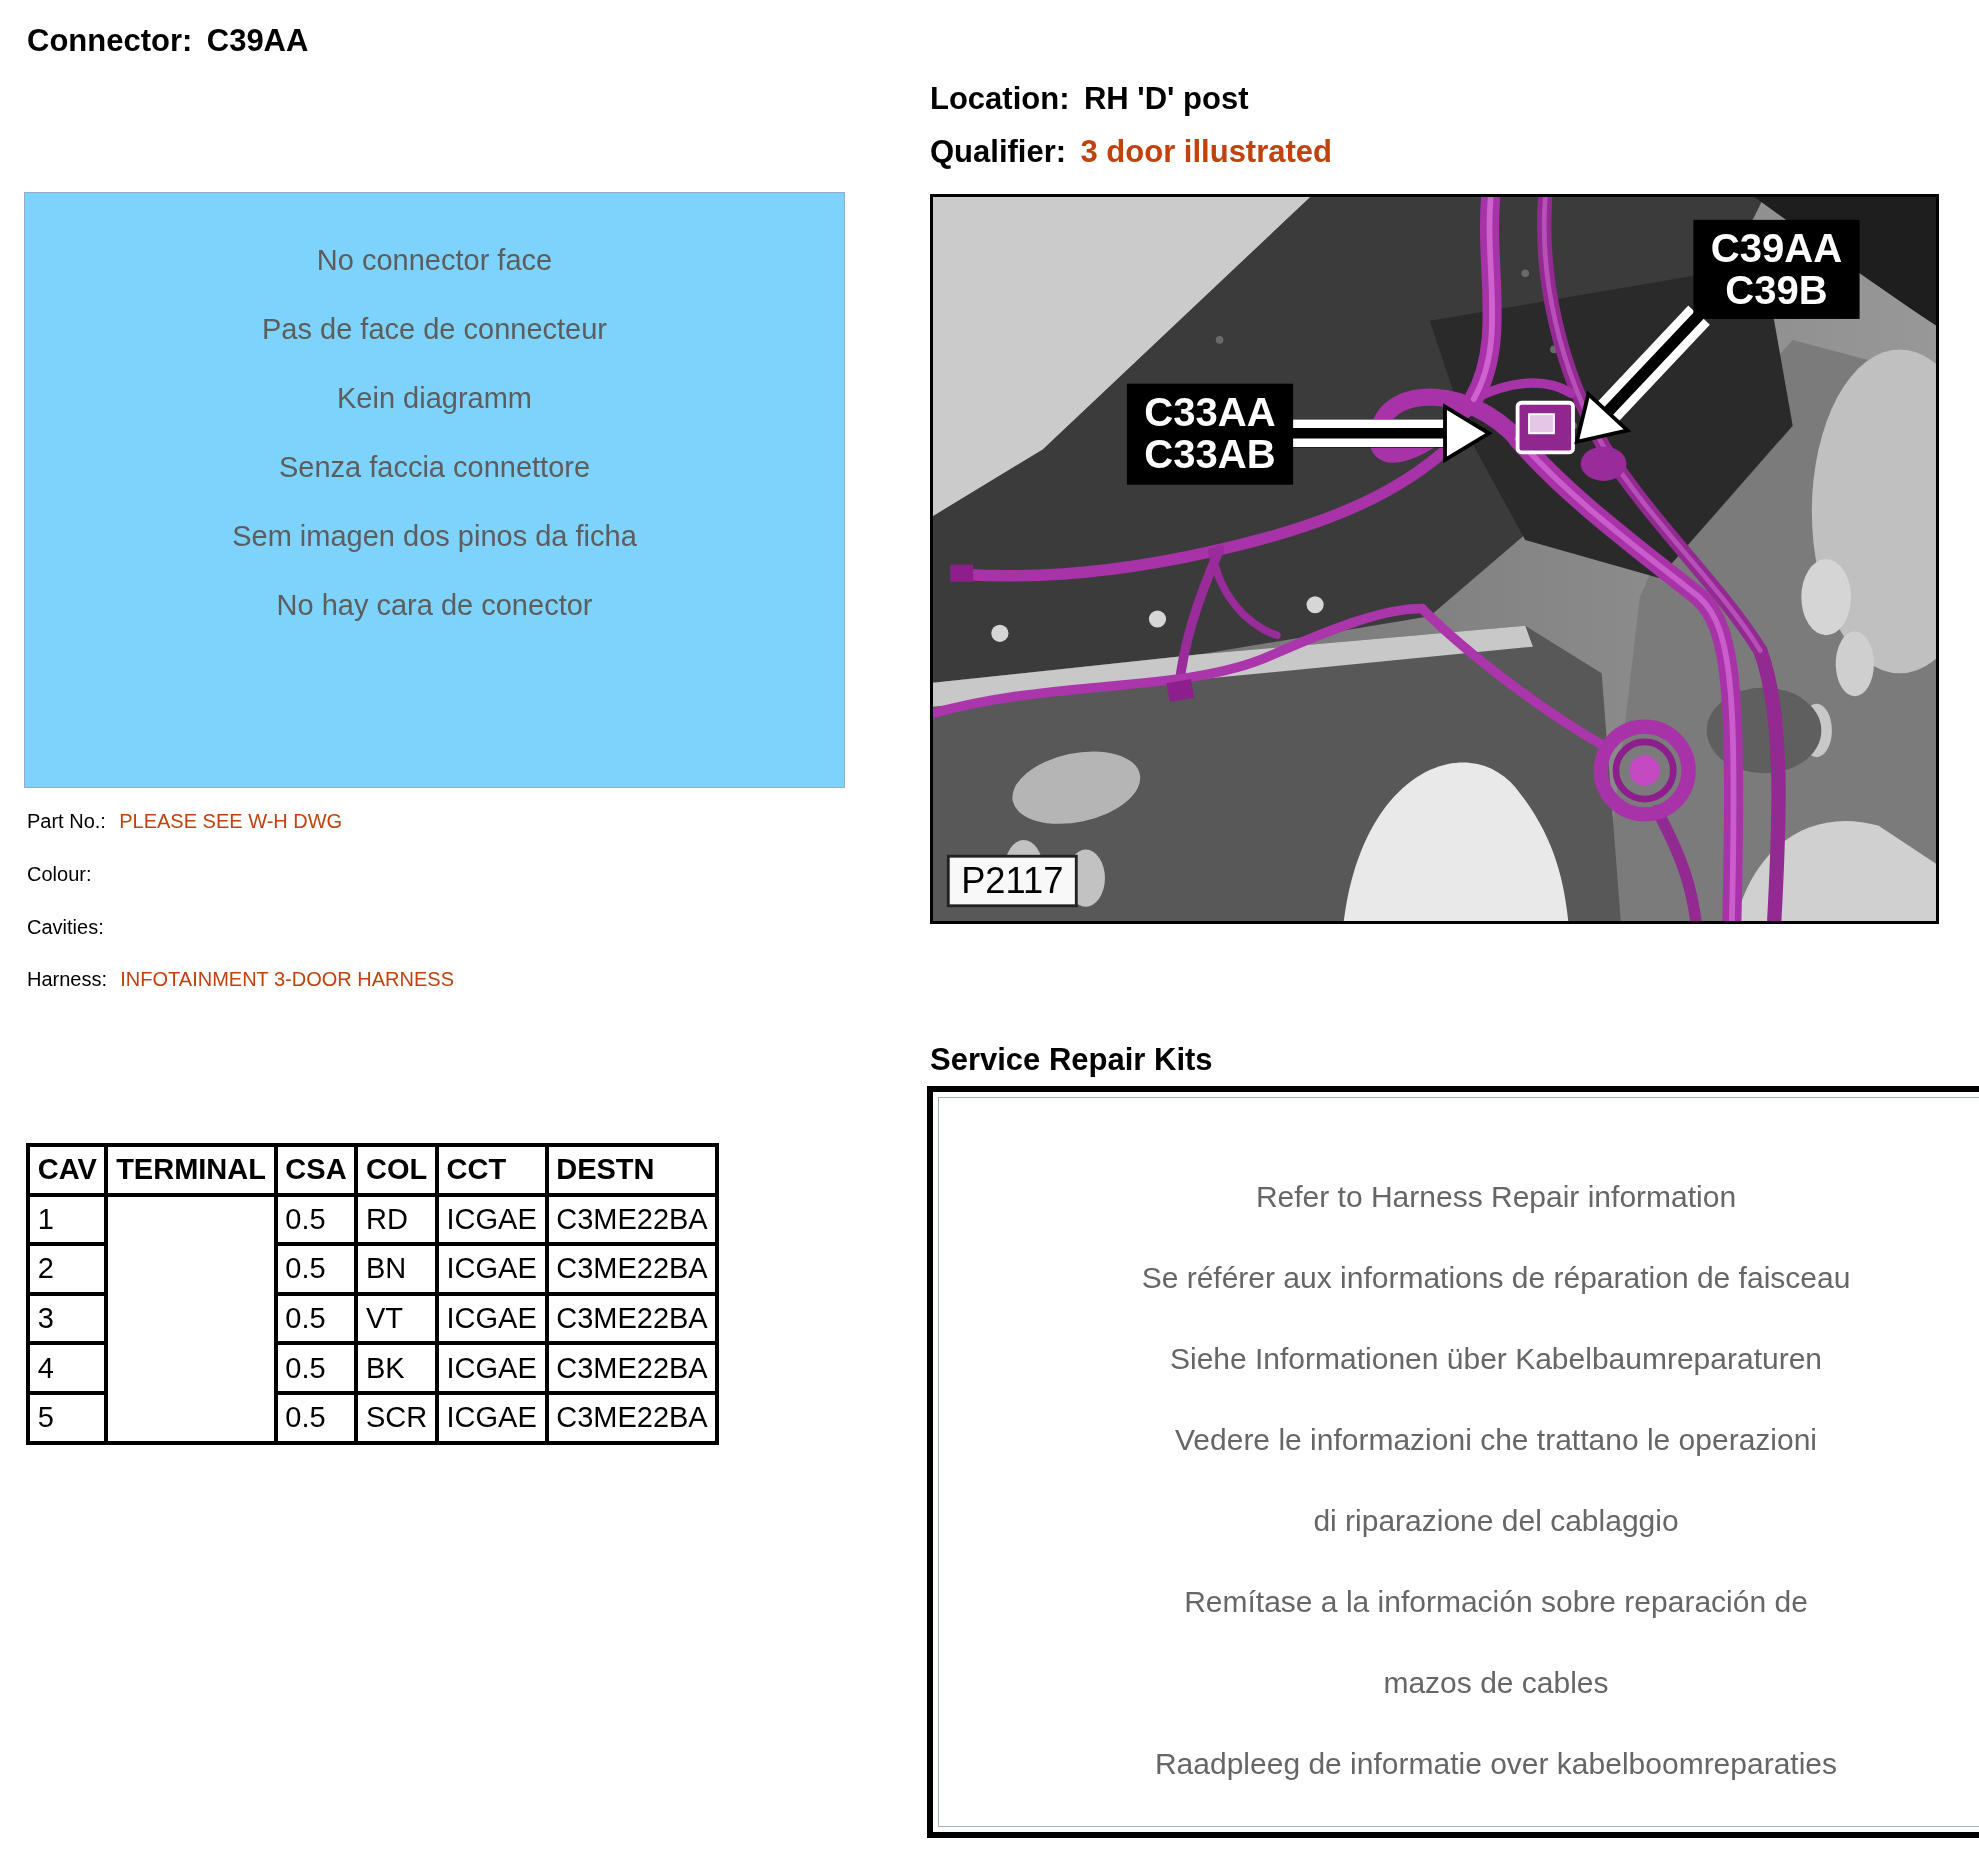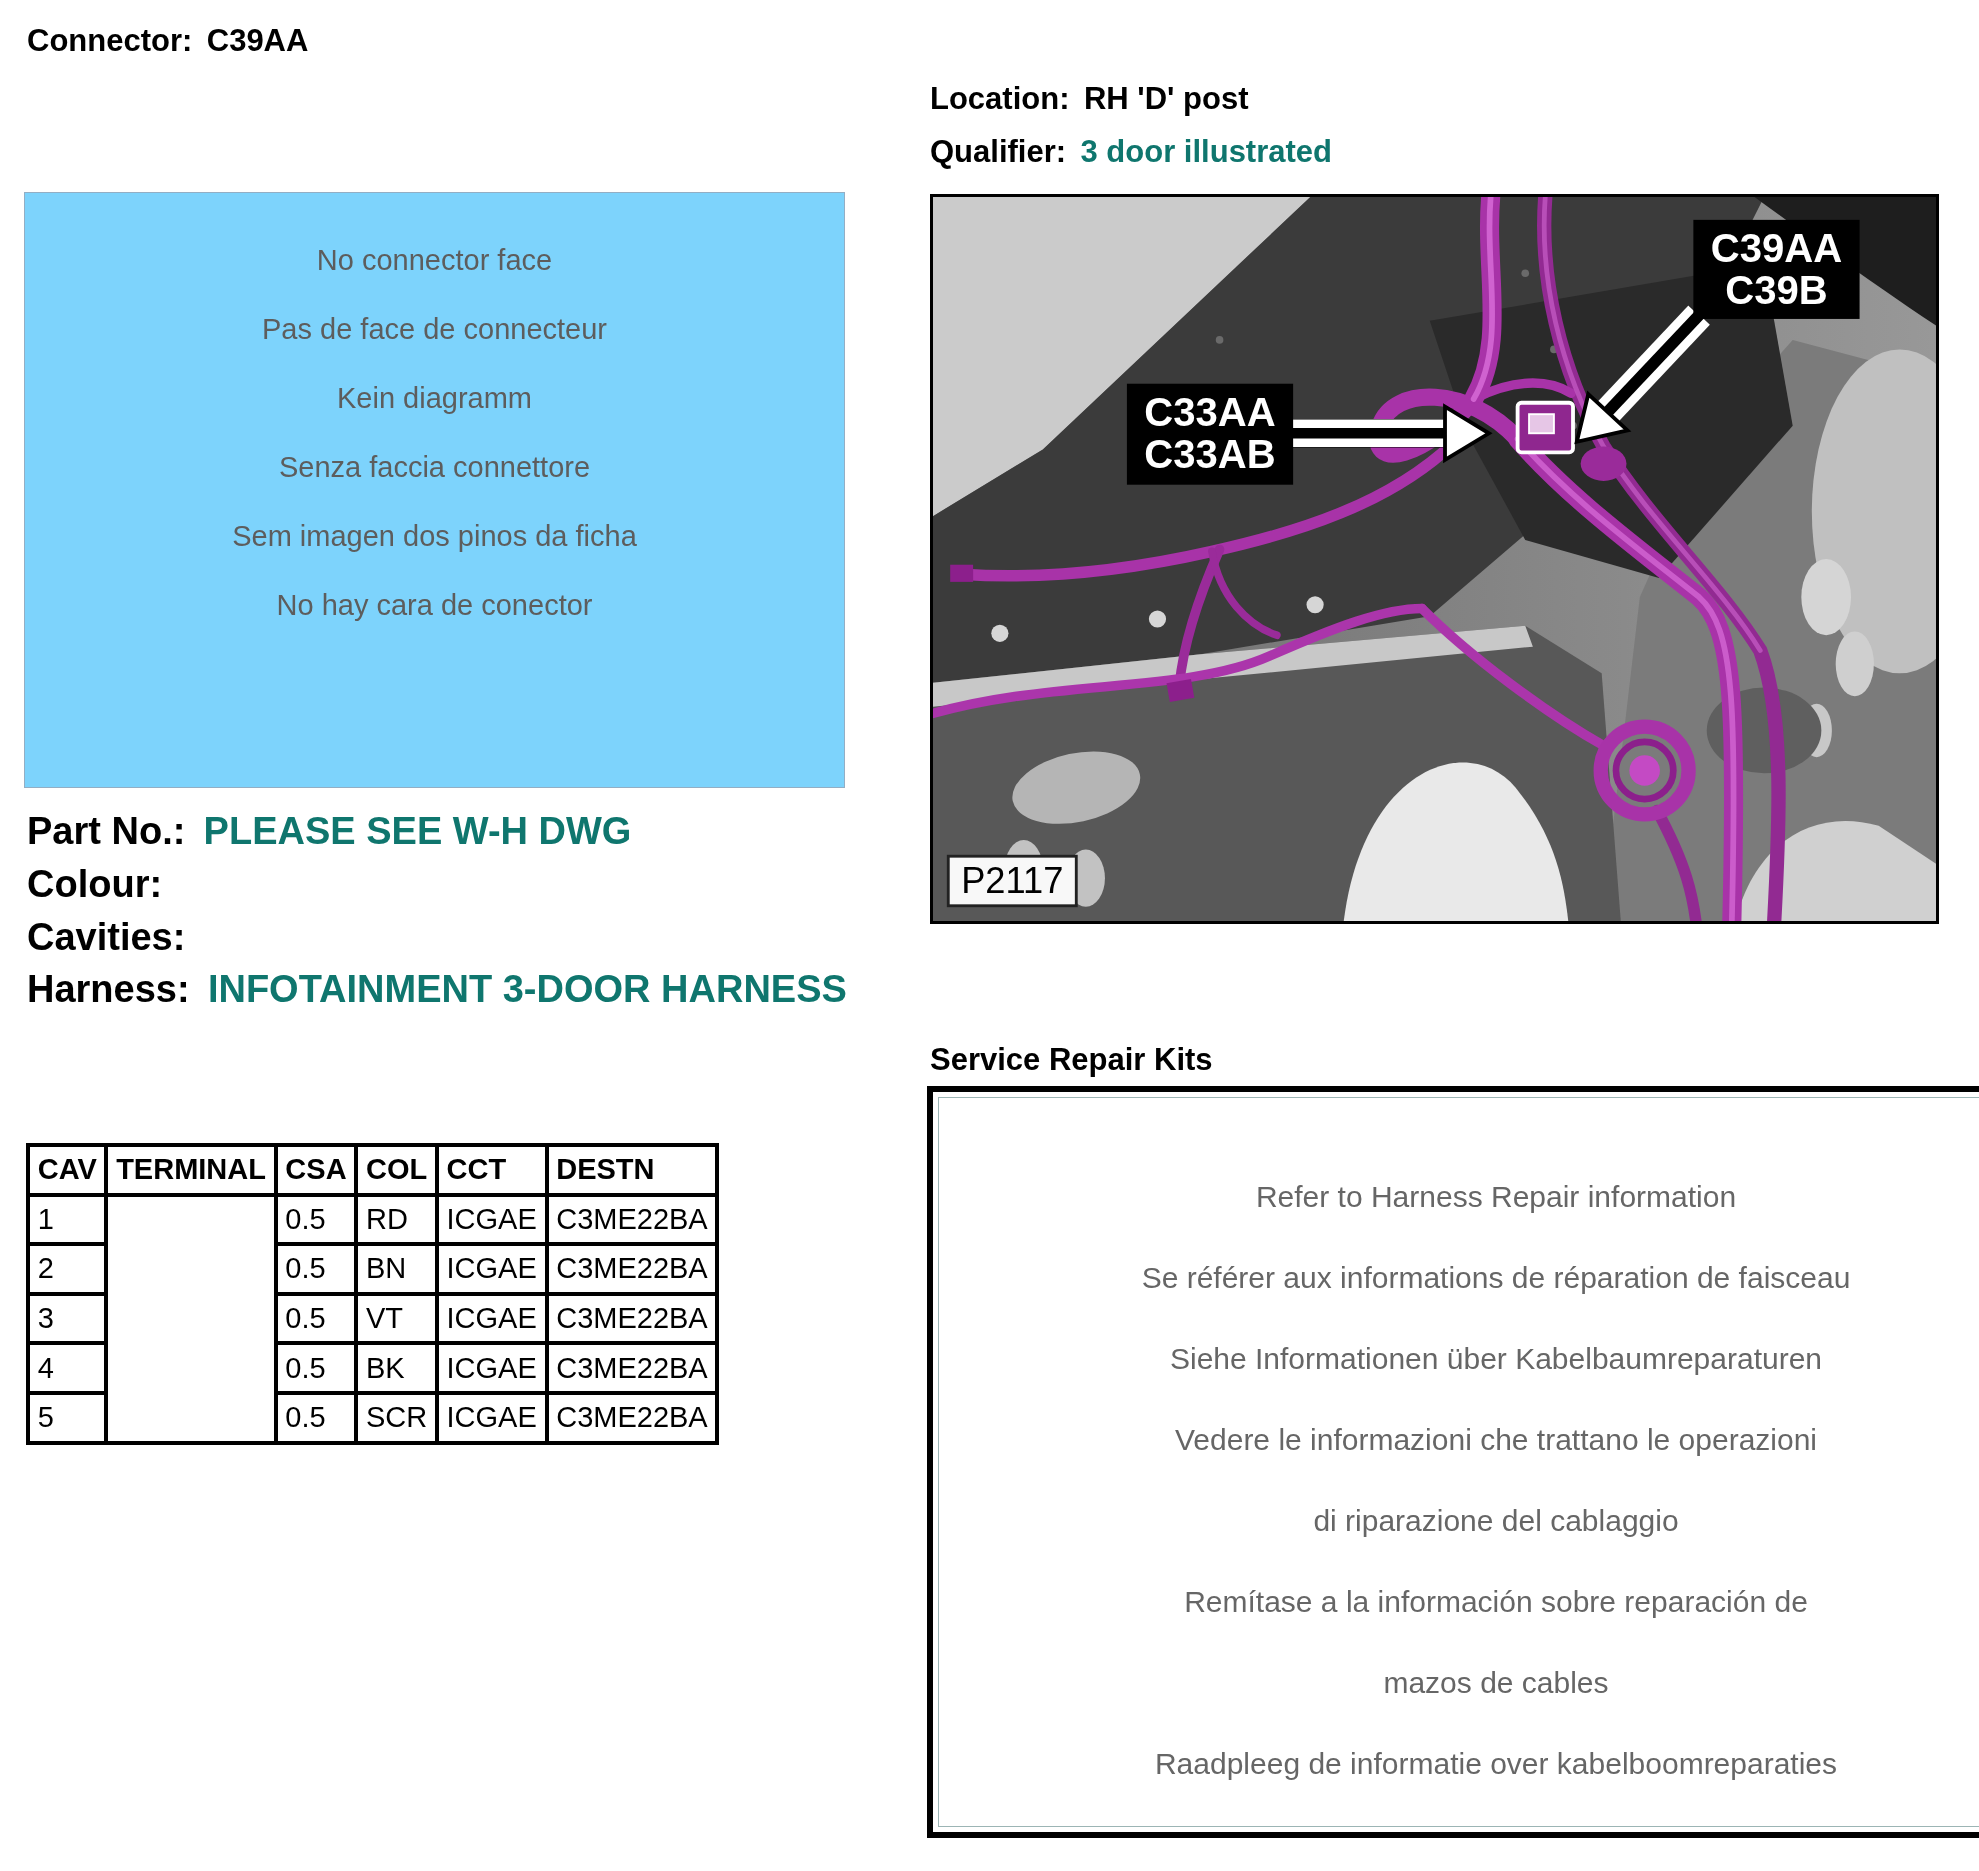--- a/index.html
+++ b/index.html
@@ -1,30 +1,30 @@
 <!DOCTYPE html>
 <html><head>
 <meta charset="utf-8">
 <style>
   html,body{margin:0;padding:0;background:#ffffff;}
   #page{position:relative;width:1979px;height:1871px;background:#ffffff;
         font-family:"Liberation Sans","DejaVu Sans",sans-serif;color:#000;overflow:hidden;}
   .abs{position:absolute;}
   .hline{font-size:31px;font-weight:bold;white-space:nowrap;}
   .hline .val{margin-left:5.8px;}
-  .green{color:#0f766e;}
+  .green{color:#c2410c;}
 
   
   #ncf-box{left:24px;top:192px;width:821px;height:596px;border:1.9px solid #93aec4;
            box-sizing:border-box;background:#7dd3fc;}
   #ncf-box .ncf-content{padding-top:33px;text-align:center;font-size:29px;
            line-height:69px;color:#5d5d5d;}
 
   
-  .part-line{left:27px;font-size:38px;font-weight:bold;white-space:nowrap;}
+  .part-line{left:27px;font-size:20px;font-weight:normal;white-space:nowrap;}
   .part-line .val{margin-left:7.7px;}
 
   
   #wire-title{left:86px;top:1051px;width:634px;text-align:center;
               font-size:45px;font-weight:bold;}
   #wire-table{left:26px;top:1143px;border-collapse:collapse;background:#fff;}
   #wire-table th,#wire-table td{border:4.8px solid #000;font-size:29px;
               padding:3.8px 7.7px;height:38px;text-align:left;white-space:nowrap;
               vertical-align:middle;}
   #wire-table th{font-weight:bold;}

